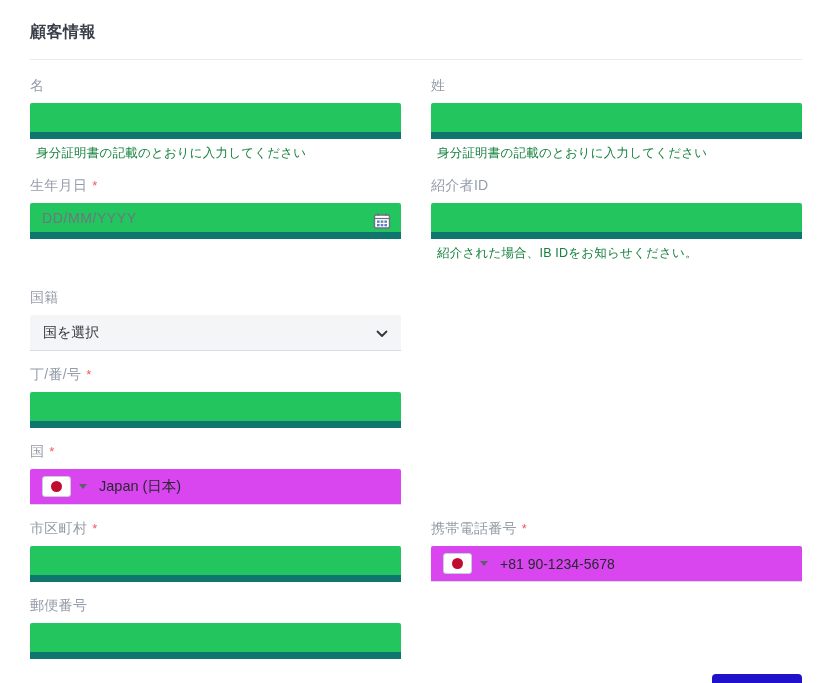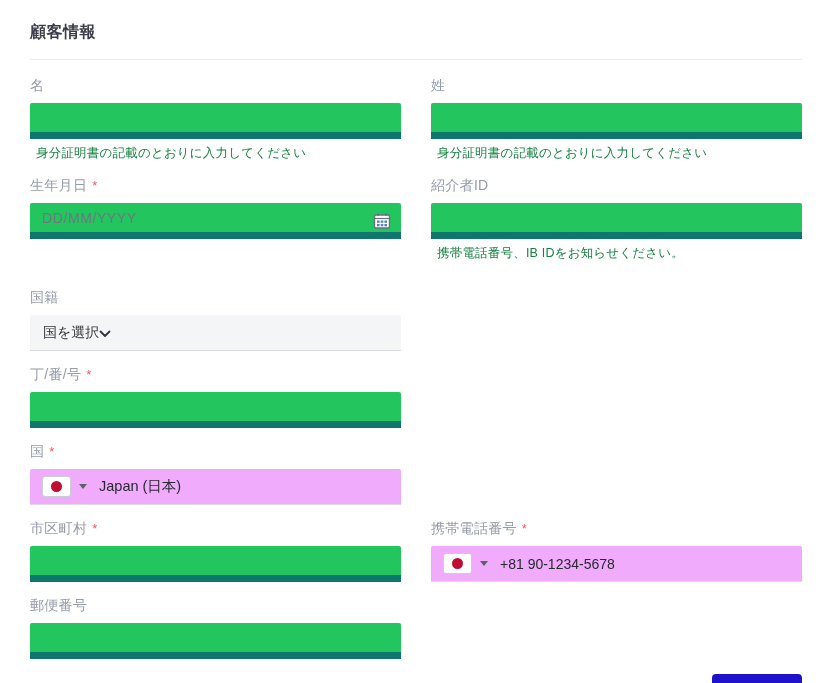--- a/index.html
+++ b/index.html
@@ -41,21 +41,21 @@
     font-size: 14px;
     color: #959ca9;
     margin-bottom: 8px;
     letter-spacing: 0.3px;
   }
   .req-mark { color: #ee5a64; font-size: 13px; }
 
   .input-box {
     height: 36px;
     width: 100%;
-    background: #f0abfc;
+    background: #d946ef;
     border: none;
     border-bottom: 1px solid #d9dce2;
     border-radius: 2px 2px 0 0;
     display: flex;
     align-items: center;
     padding: 0 12px;
     font-size: 14px;
     color: #2f2f2f;
   }
   input.text-input {
@@ -99,21 +99,21 @@
 
   .select-box {
     height: 36px;
     width: 100%;
     background: #f4f5f7;
     border: none;
     border-bottom: 1px solid #d9dce2;
     border-radius: 2px 2px 0 0;
     display: flex;
     align-items: center;
-    justify-content: flex-start;
+    justify-content: space-between;
     padding: 0 13px;
     font-size: 14px;
     color: #33353a;
     cursor: pointer;
   }
 
   .helper-text {
     font-size: 12.5px;
     color: #15803d;
     margin: 6px 0 0 6px;
@@ -217,21 +217,21 @@
             <rect x="11.4" y="12" width="2.6" height="2.3" fill="#5b7fbd"></rect>
           </svg>
         </button>
       </div>
     </div>
     <div class="field">
       <div class="field-label">
         <span>紹介者ID</span>
       </div>
       <input class="text-input" type="text" style="">
-      <div class="helper-text">携帯電話番号、IB IDをお知らせください。</div>
+      <div class="helper-text">紹介された場合、IB IDをお知らせください。</div>
     </div>
   </div>
 
   <div class="form-row" style="margin-top:27px;">
     <div class="field">
       <div class="field-label">
         <span>国籍</span>
       </div>
       <div class="select-box">
         <span>国を選択</span>

